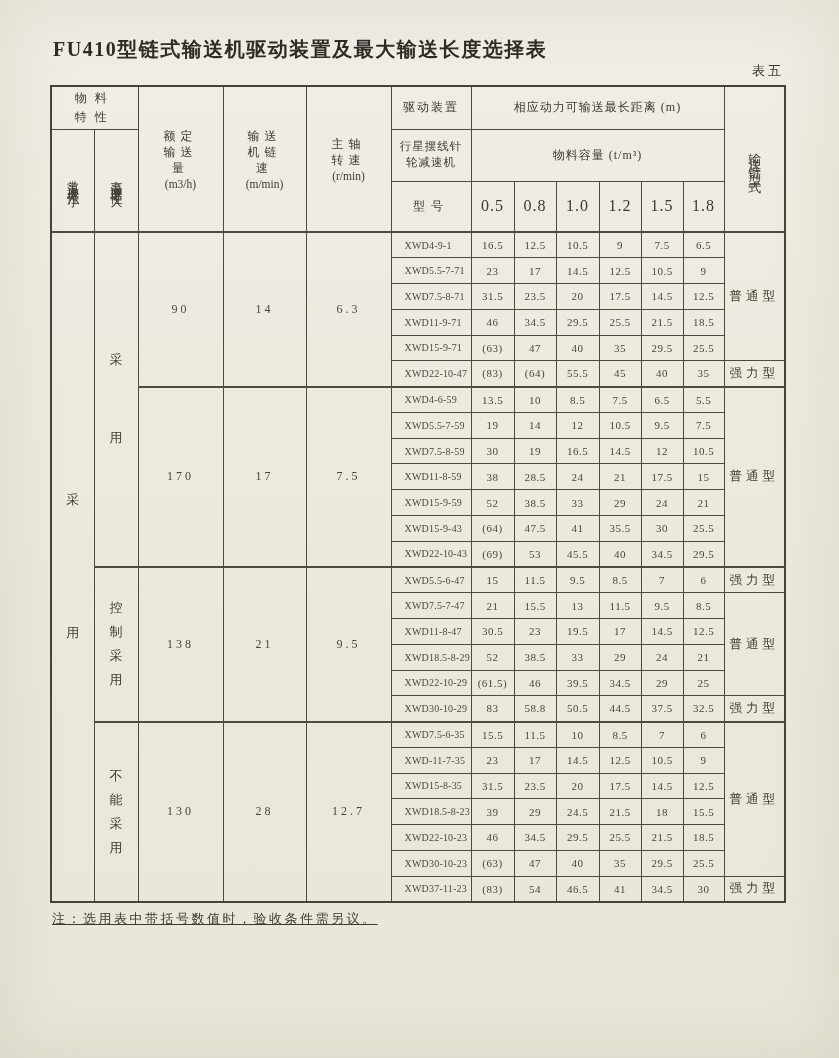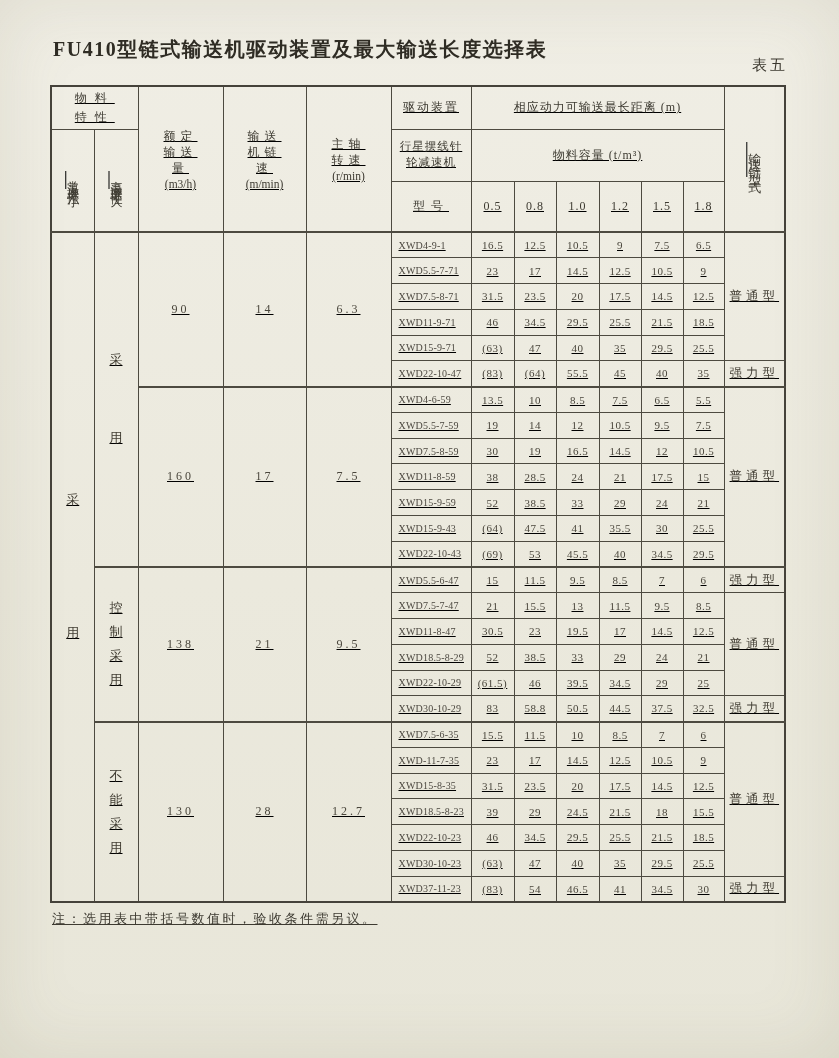--- a/index.html
+++ b/index.html
@@ -2,40 +2,40 @@
 <html><head>
 <meta charset="utf-8">
 <style>
   html,body{margin:0;padding:0;}
   body{width:839px;height:1058px;background:#e6e4d7;font-family:"Liberation Serif","DejaVu Serif",serif;}
   .page{position:relative;width:839px;height:1058px;overflow:hidden;
         background:linear-gradient(180deg,#f0eee5 0%,#ebe9dd 55%,#e8e6d9 100%);
         box-shadow:inset 0 0 70px rgba(120,110,80,0.14);}
   .title{position:absolute;left:53px;top:36px;font-size:20px;font-weight:bold;
          letter-spacing:1.5px;color:#2f2c24;}
-  .table-label{position:absolute;left:752px;top:56px;font-size:15px;letter-spacing:3px;color:#3a372e;font-family:Liberation Serif, serif;}
+  .table-label{position:absolute;left:752px;top:62px;font-size:13px;letter-spacing:3px;color:#3a372e;font-family:Liberation Serif, serif;}
   table.main{position:absolute;left:50px;top:85px;width:734px;border-collapse:collapse;
-             table-layout:fixed;border:2.4px solid #45423a;text-decoration:underline;}
+             table-layout:fixed;border:2.4px solid #45423a;}
   th,td{border:1.4px solid #4d4a40;padding:0;text-align:center;vertical-align:middle;
         font-weight:normal;color:#4a463c;overflow:hidden;}
   thead th{font-size:12px;color:#3d3a31;}
   tr.h1{height:43px;} tr.h2{height:52px;} tr.h3{height:51px;}
   tbody tr{height:25.77px;}
   tbody tr.group-start td{border-top-width:2.1px;}
   .wrap2{width:44px;margin:0 auto;letter-spacing:8px;line-height:1.55;font-size:12px;}
   .hlabel{width:40px;margin:0 auto;letter-spacing:5px;line-height:1.35;font-size:12px;}
   .unit{font-size:11.5px;letter-spacing:0;margin-top:2px;}
   .reducer{width:64px;margin:0 auto;font-size:11.5px;letter-spacing:1px;line-height:1.35;}
   th.vert{writing-mode:vertical-rl;text-orientation:upright;letter-spacing:7px;font-size:13px;}
   th.vt-small{letter-spacing:3px;font-size:12px;}
   th.wide{letter-spacing:1px;font-size:12px;}
   th.dd{letter-spacing:2px;}
-  th.capval{font-size:12px;letter-spacing:1px;}
+  th.capval{font-size:16px;letter-spacing:1px;}
   th.mh{letter-spacing:6px;}
-  td.model{font-size:10px;text-align:left;padding-left:7px;letter-spacing:0.2px;color:#4c4840;}
+  td.model{font-size:10px;text-align:left;padding-left:13px;letter-spacing:0.2px;color:#4c4840;}
   td.num{font-size:11px;letter-spacing:0.5px;}
   td.groupnum{font-size:12px;letter-spacing:3px;}
   td.ctype{font-size:12.5px;letter-spacing:4px;color:#403c32;border-radius:6px;}
   td.vcell{padding:0;}
   .vstack{display:flex;flex-direction:column;align-items:center;justify-content:center;
           height:100%;font-size:13px;color:#403c32;}
   .note{position:absolute;left:52px;top:910px;font-size:13px;letter-spacing:2.5px;color:#3d3a31;text-decoration:underline;}
 </style>
 </head>
 <body>
@@ -165,21 +165,21 @@
           <td class="model">XWD22-10-47</td>
           <td class="num">(83)</td>
           <td class="num">(64)</td>
           <td class="num">55.5</td>
           <td class="num">45</td>
           <td class="num">40</td>
           <td class="num">35</td>
           <td class="ctype">强力型</td>
         </tr>
         <tr class="group-start">
-          <td rowspan="7" class="groupnum">160</td>
+          <td rowspan="7" class="groupnum">170</td>
           <td rowspan="7" class="groupnum">17</td>
           <td rowspan="7" class="groupnum">7.5</td>
           <td class="model">XWD4-6-59</td>
           <td class="num">13.5</td>
           <td class="num">10</td>
           <td class="num">8.5</td>
           <td class="num">7.5</td>
           <td class="num">6.5</td>
           <td class="num">5.5</td>
           <td rowspan="7" class="ctype">普通型</td>

